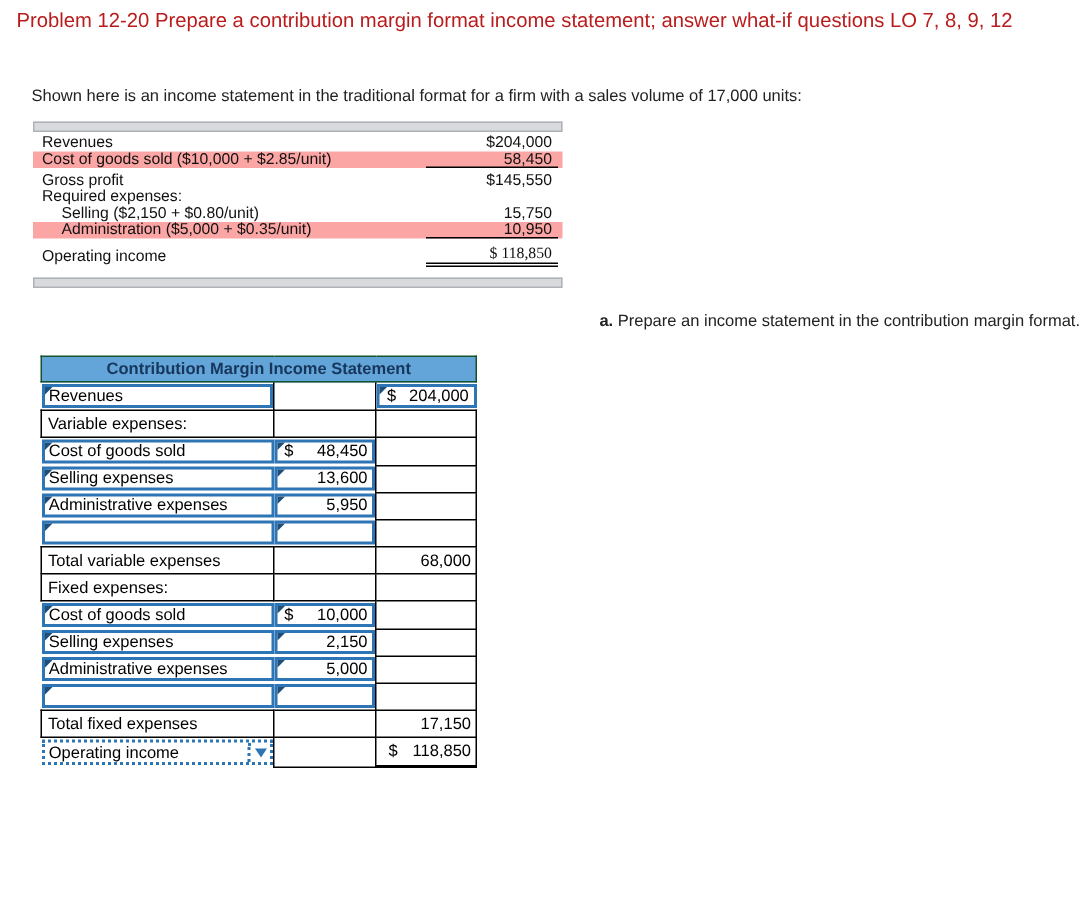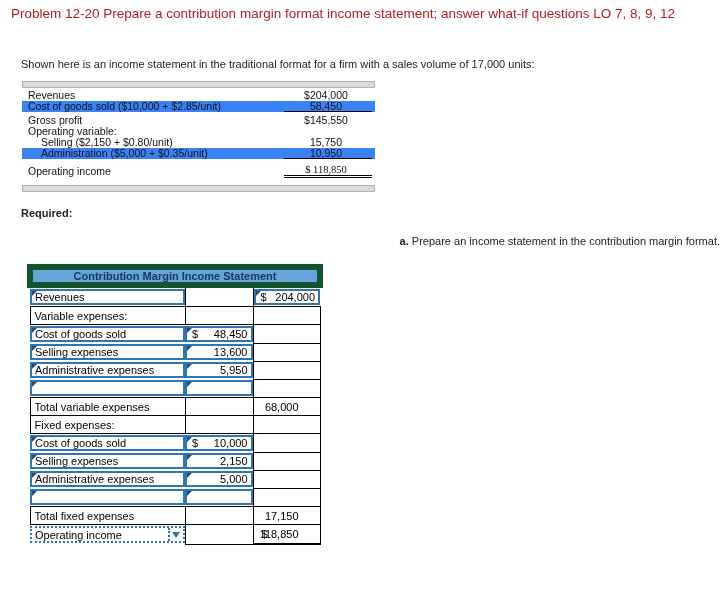--- a/index.html
+++ b/index.html
@@ -12,44 +12,44 @@
 
   .title { margin:6px 0 0 11px; font-size:13.5px; color:#b91c1c; }
   .intro { margin:37px 0 0 21px; font-size:11px; color:#222; }
 
   
   .trad { width:353px; margin:11px 0 0 22px; font-size:10.5px; color:#111; }
   .band { height:7px; background:#d8dadd; border:1px solid #aeb2b8; }
   .band.top { margin-bottom:2px; }
   .band.bot { margin-top:7px; }
   .trow { display:flex; align-items:center; height:11px; line-height:11px; padding:0 3px 0 6px; }
-  .trow.shaded { background:#3b82f6; }
+  .trow.shaded { background:#fca5a5; }
   .trow.gaptop { margin-top:3px;gap:15px; }
   .trow.last { margin-top:5px; height:14px; }
   .trow .lbl { flex:1; white-space:nowrap; }
   .trow .lbl.ind { padding-left:13px; }
-  .trow .amt { width:88px; text-align:center; padding-right:4px; height:100%; }
+  .trow .amt { width:88px; text-align:right; padding-right:4px; height:100%; }
   .trow .amt.u1 { border-bottom:1px solid #000; }
   .trow .amt.u2 { border-bottom:3px double #000;font-family:Liberation Serif, serif; }
 
   
   .required { margin:15px 0 0 21px; font-size:11px; color:#222; }
   .req-head { font-weight:bold; }
   .req-item { margin-top:16px;text-align:right; }
   .req-item b { font-weight:bold; }
 
   
   table.answer { border-collapse:collapse; table-layout:fixed; width:290px;
                  margin:17px 0 0 27px; font-size:11px; color:#000; }
-  .answer th { background:#64a5d9; border:6px solid #14532d; height:17px;
+  .answer th { background:#64a5d9; border:1px solid #14532d; height:17px;
                font-size:11px; font-weight:bold; color:#16365c; text-align:center; padding:0; }
   .answer td { height:18px; padding:0; vertical-align:middle; }
   .answer td.grid { border:1px solid #000; }
   .answer td.slabel { padding-left:4px; }
-  .answer td.sval { text-align:right; padding-right:21px; position:relative; }
+  .answer td.sval { text-align:right; padding-right:3px; position:relative; }
   .answer td.sval .cur { position:absolute; left:8px; }
   .answer td.thick { border-bottom:2px solid #000; }
 
   .cellinput { position:relative; border:2px solid #2e75b6; background:#fff;
                height:16px; margin:1px 0; display:flex; align-items:center; }
   .cellinput .flag { position:absolute; top:0; left:0; width:0; height:0;
                      border-top:5px solid #1f4e79; border-right:5px solid transparent; }
   .cellinput .txt { padding-left:3px; white-space:nowrap; }
   .cellinput .cur { padding-left:5px; }
   .cellinput .num { margin-left:auto; padding-right:3px; }
@@ -79,40 +79,39 @@
     </div>
     <div class="trow shaded">
       <span class="lbl">Cost of goods sold ($10,000 + $2.85/unit)</span>
       <span class="amt u1">58,450</span>
     </div>
     <div class="trow gaptop">
       <span class="lbl">Gross profit</span>
       <span class="amt">$145,550</span>
     </div>
     <div class="trow">
-      <span class="lbl">Operating variable:</span>
+      <span class="lbl">Required expenses:</span>
       <span class="amt"></span>
     </div>
     <div class="trow">
       <span class="lbl ind">Selling ($2,150 + $0.80/unit)</span>
       <span class="amt">15,750</span>
     </div>
     <div class="trow shaded">
       <span class="lbl ind">Administration ($5,000 + $0.35/unit)</span>
       <span class="amt u1">10,950</span>
     </div>
     <div class="trow last">
       <span class="lbl">Operating income</span>
       <span class="amt u2">$ 118,850</span>
     </div>
     <div class="band bot"></div>
   </div>
 
   <div class="required">
-    <div class="req-head">Required:</div>
     <div class="req-item"><b>a.</b> <span>Prepare an income statement in the contribution margin format.</span></div>
   </div>
 
   <table class="answer">
     <colgroup>
         <col style="width:155px">
         <col style="width:68px">
         <col style="width:67px">
       </colgroup>
     <tbody>

